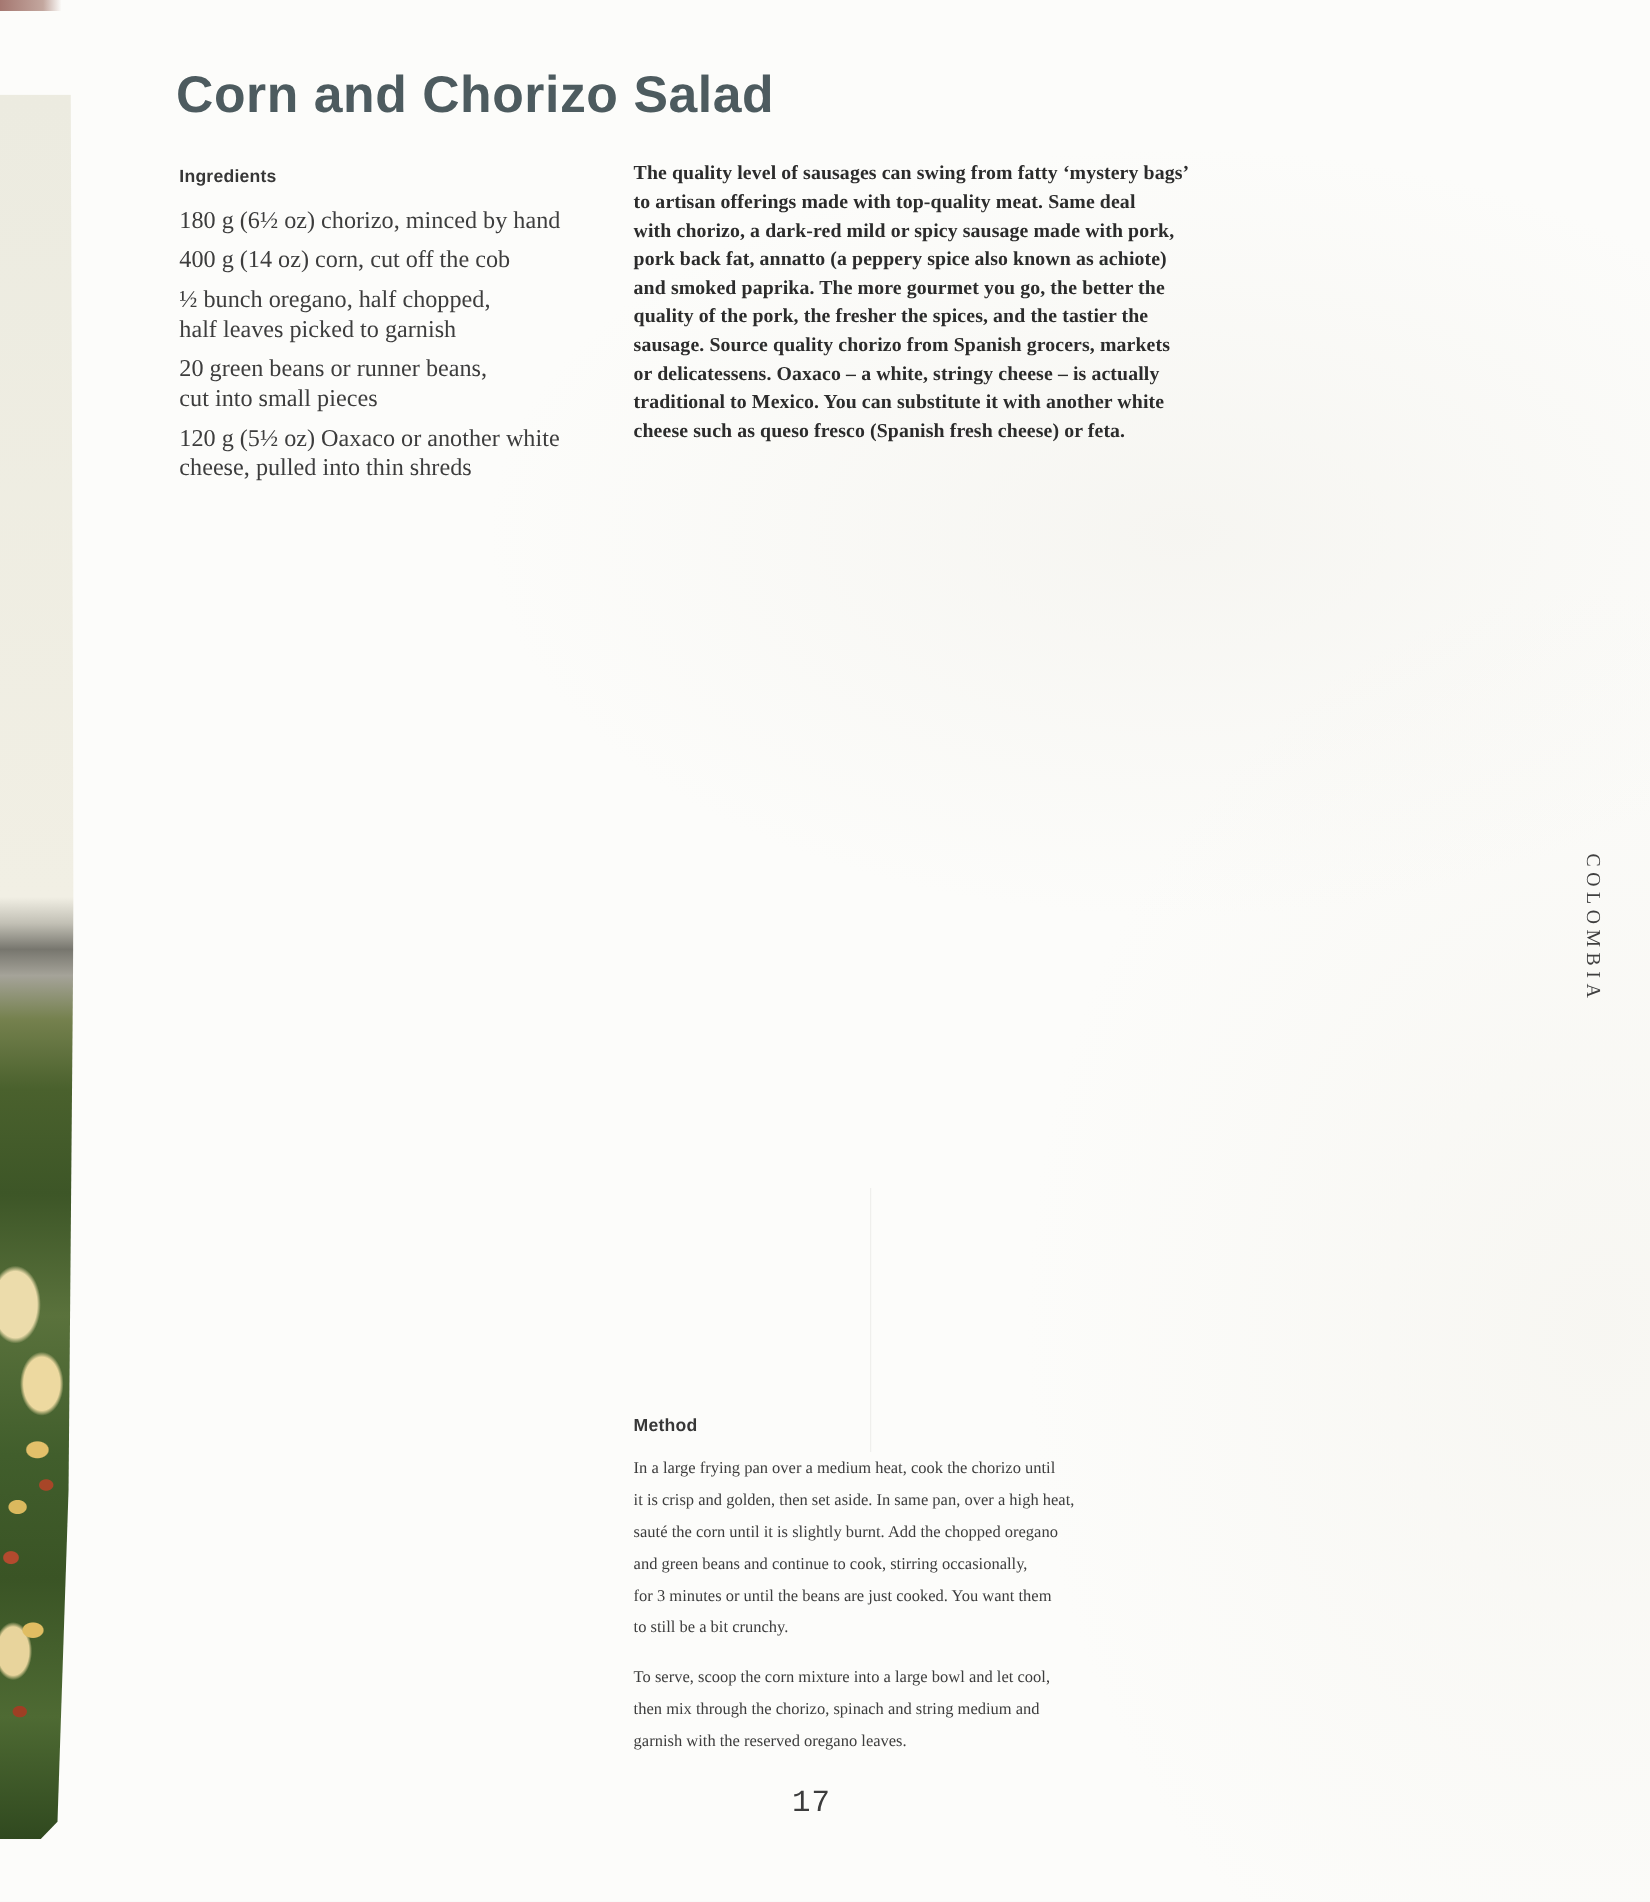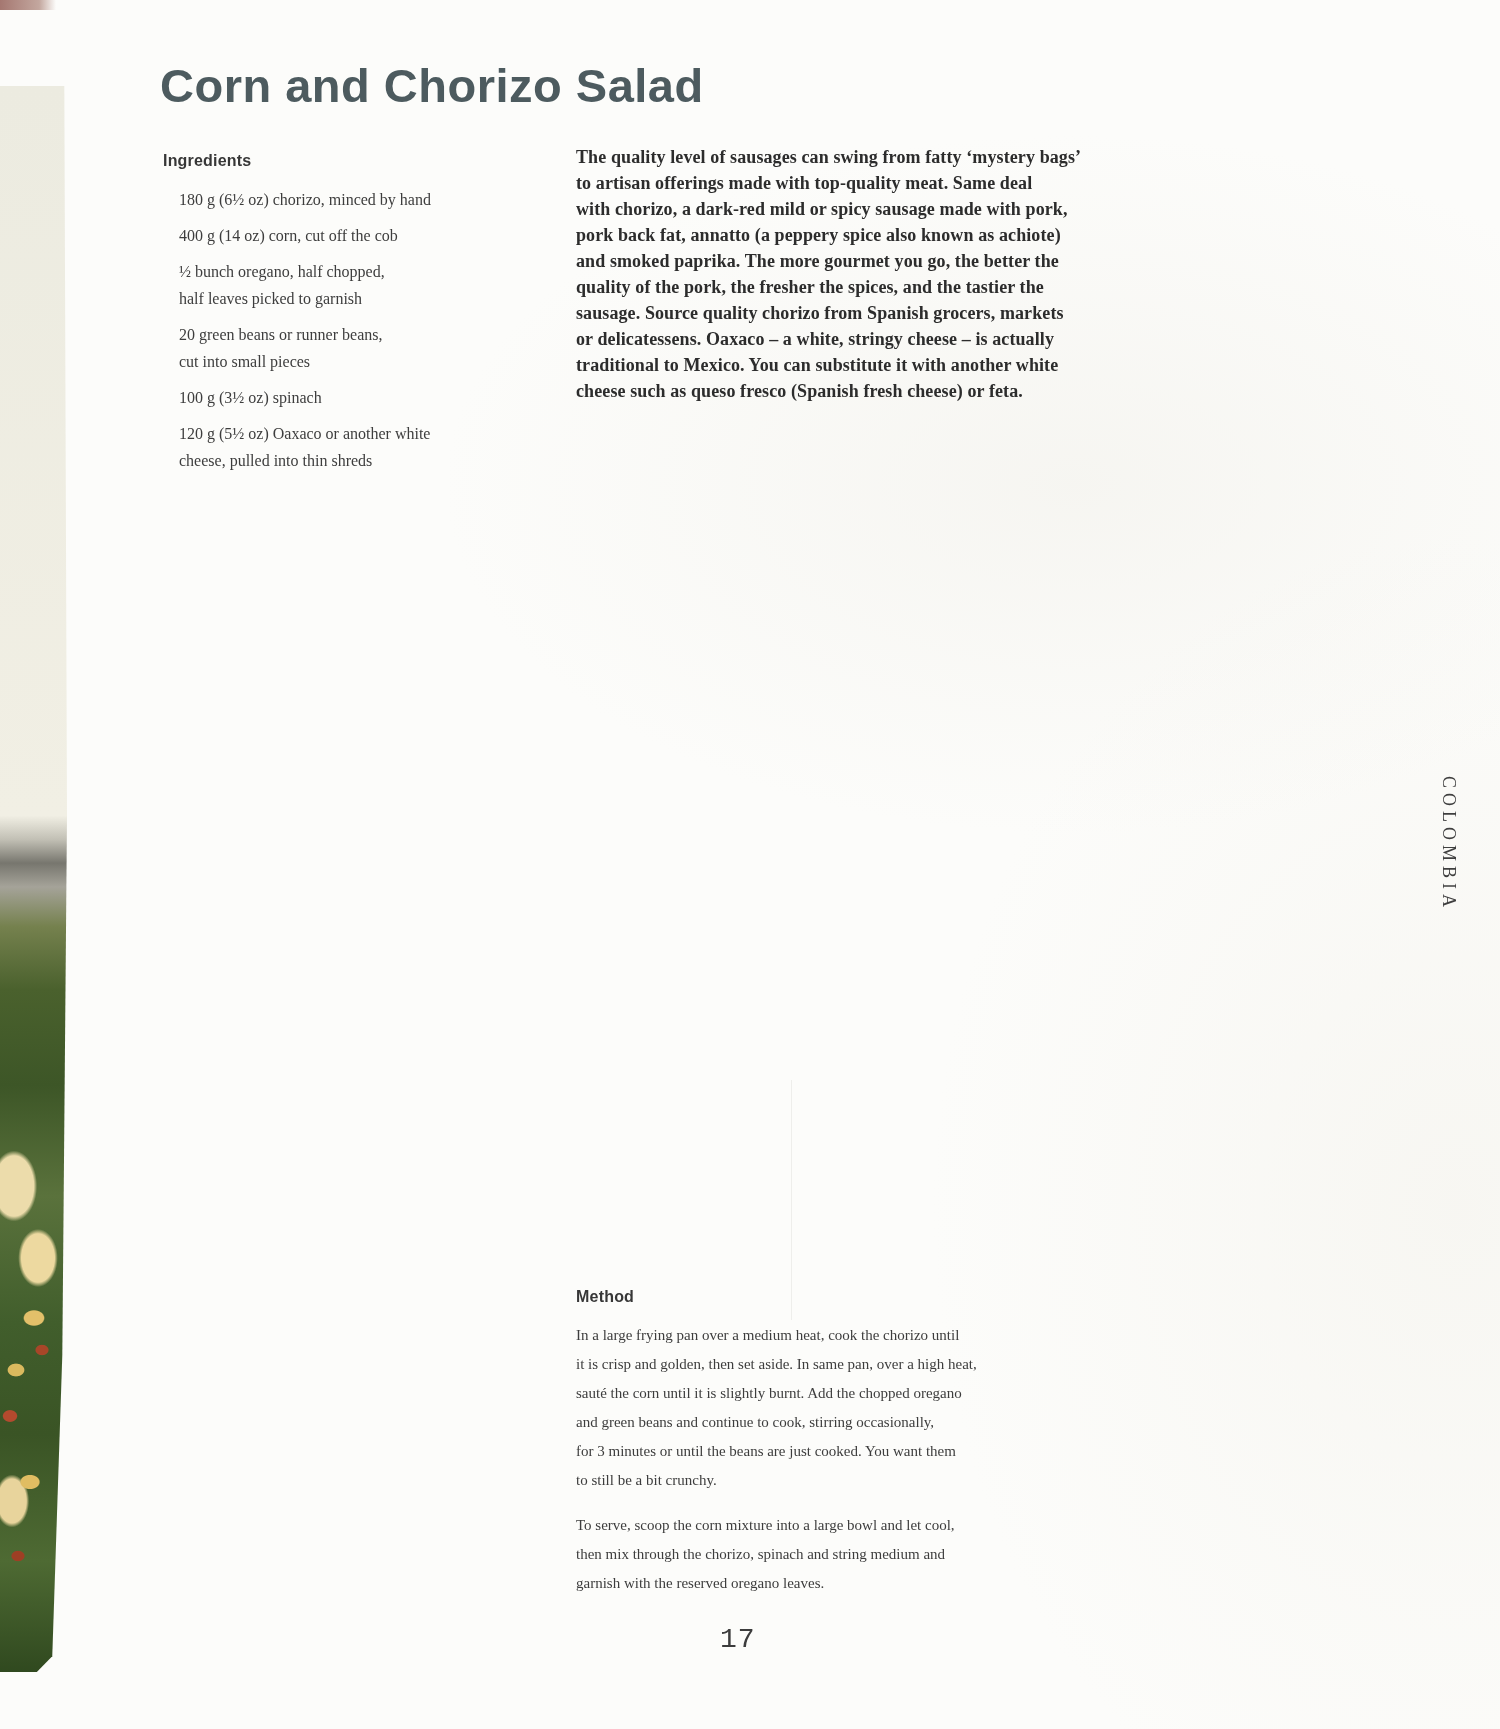--- a/index.html
+++ b/index.html
@@ -73,22 +73,22 @@
   .ingredients h2,
   .method h2 {
     margin: 0;
     font-family: "Liberation Sans", sans-serif;
     font-weight: 700;
     font-size: 16px;
     color: var(--heading-color, #373737);
     letter-spacing: 0.2px;
   }
   .ing {
-    margin: 0 0 9px 16px;
-    font-size: 16px;
+    margin: 0 0 9px 0;
+    font-size: 22px;
     line-height: 27px;
     color: var(--body-color, #3d3d3d);
     white-space: pre-line;
   }
   .ingredients h2 { margin-bottom: 16px; }
 
   .intro {
     position: absolute;
     left: 576px; top: 144px;
     margin: 0;
@@ -152,21 +152,20 @@
   <h1 class="title">Corn and Chorizo Salad</h1>
 
   <section class="ingredients">
     <h2>Ingredients</h2>
     <p class="ing">180 g (6½ oz) chorizo, minced by hand</p>
     <p class="ing">400 g (14 oz) corn, cut off the cob</p>
     <p class="ing">½ bunch oregano, half chopped,
 half leaves picked to garnish</p>
     <p class="ing">20 green beans or runner beans,
 cut into small pieces</p>
-    <p class="ing">100 g (3½ oz) spinach</p>
     <p class="ing">120 g (5½ oz) Oaxaco or another white
 cheese, pulled into thin shreds</p>
   </section>
 
   <p class="intro">The quality level of sausages can swing from fatty ‘mystery bags’
 to artisan offerings made with top-quality meat. Same deal
 with chorizo, a dark-red mild or spicy sausage made with pork,
 pork back fat, annatto (a peppery spice also known as achiote)
 and smoked paprika. The more gourmet you go, the better the
 quality of the pork, the fresher the spices, and the tastier the

